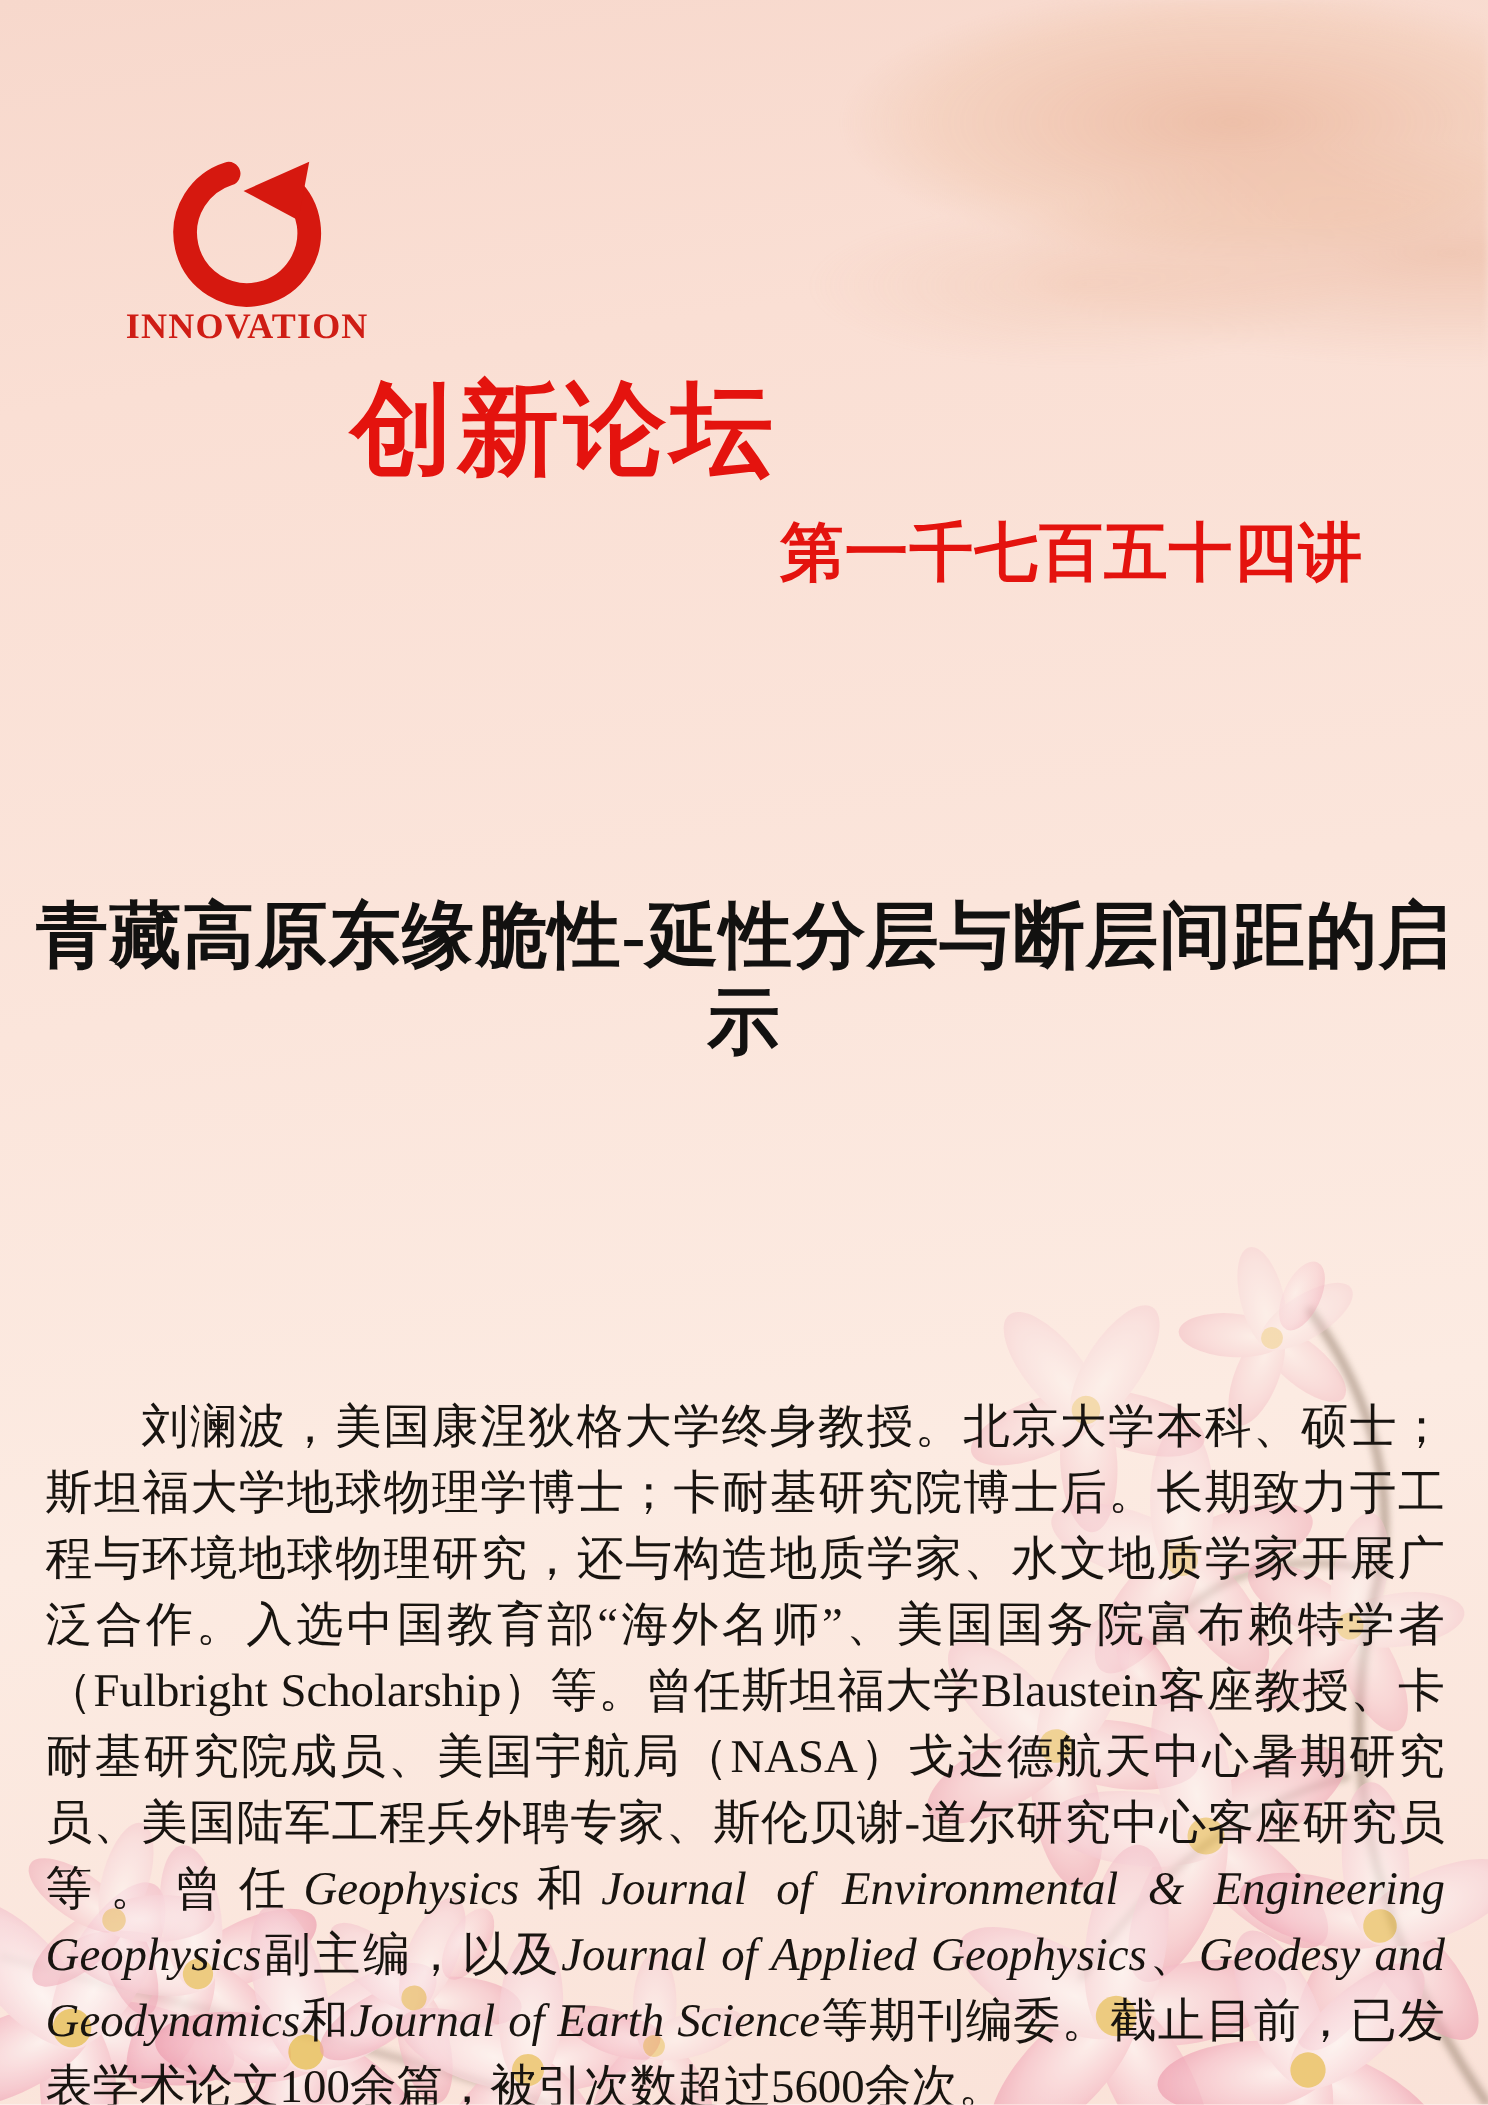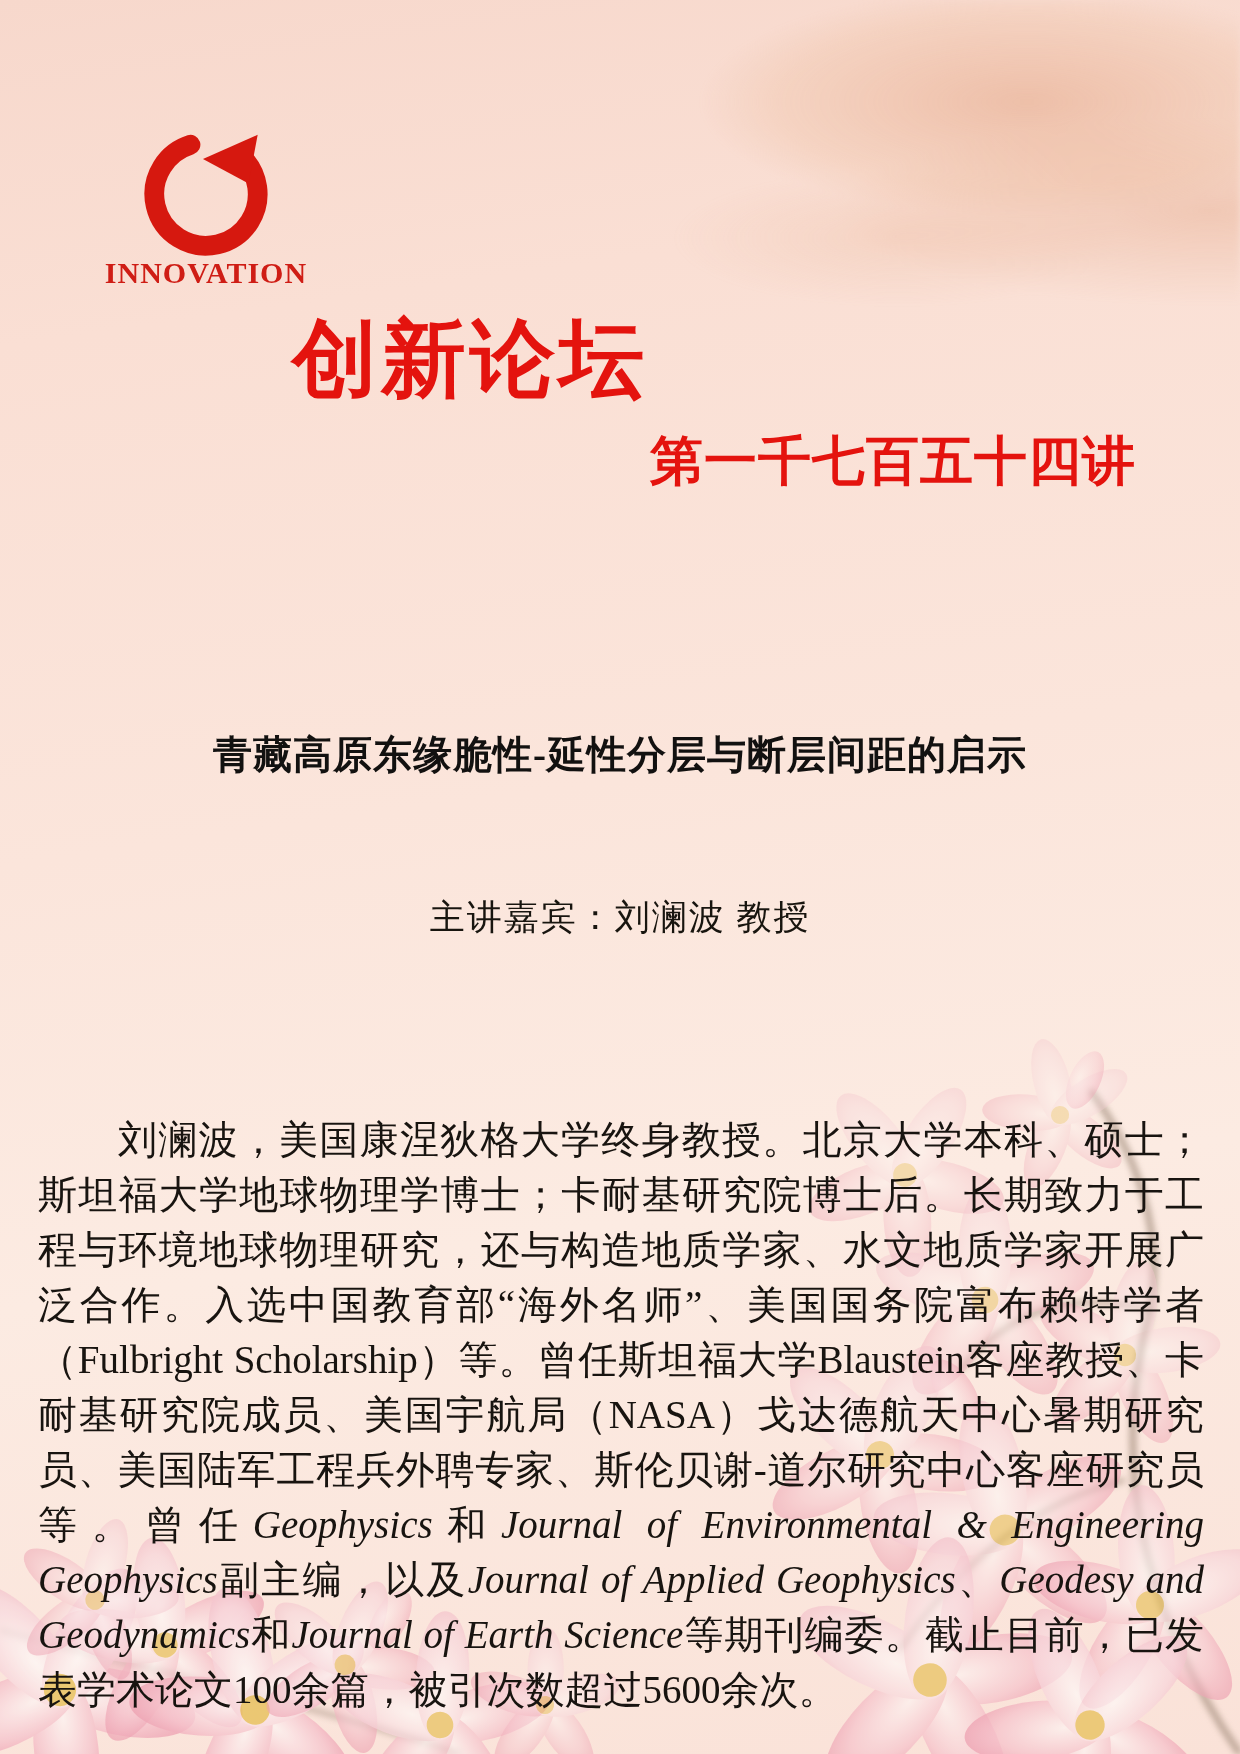--- a/index.html
+++ b/index.html
@@ -32,22 +32,22 @@
     position:absolute;left:292px;top:138px;
     font-family:"Liberation Sans", sans-serif;
     font-size:85px;font-weight:bold;color:#e4130e;letter-spacing:4px;line-height:1;
   }
   .lecture-no{
     position:absolute;left:650px;top:172px;
     font-family:"Liberation Serif", serif;
     font-size:53px;font-weight:bold;color:#e4130e;letter-spacing:1px;line-height:1;
   }
   .lecture-title{
-    position:absolute;left:0;top:416px;width:100%;margin:0;
-    text-align:center;font-size:39px;font-weight:bold;color:#121110;letter-spacing:1px;line-height:1.2;
+    position:absolute;left:0;top:428px;width:100%;margin:0;
+    text-align:center;font-size:60px;font-weight:bold;color:#121110;letter-spacing:1px;line-height:1.2;
   }
   .speaker-line,.host-line{
     position:absolute;left:0;width:100%;text-align:center;
     font-size:35px;color:#18150f;letter-spacing:2px;
   }
   .speaker-line{top:531px;}
   .host-line{top:587px;}
   .bio{
     position:absolute;left:38px;top:702px;width:1166px;margin:0;
     font-size:39px;line-height:55px;text-align:justify;text-indent:80px;
@@ -123,17 +123,16 @@
       <circle cx="50" cy="54" r="34" fill="none" stroke="#d6180f" stroke-width="13" stroke-dasharray="178 36" stroke-dashoffset="-6" transform="rotate(-58 50 54)" stroke-linecap="round"></circle>
       <polygon points="48,31 84,15 78,47" fill="#d6180f"></polygon>
     </svg>
     <div class="logo-text">INNOVATION</div>
   </div>
 
   <div class="forum-title zlift">创新论坛</div>
   <div class="lecture-no zlift">第一千七百五十四讲</div>
 
   <h1 class="lecture-title zlift">青藏高原东缘脆性-延性分层与断层间距的启示</h1>
-  <div class="speaker-line zlift">主讲嘉宾：刘澜波  教授</div>
 
   <p class="bio zlift"><span>刘澜波，美国康涅狄格大学终身教授。北京大学本科、硕士；斯坦福大学地球物理学博士；卡耐基研究院博士后。长期致力于工程与环境地球物理研究，还与构造地质学家、水文地质学家开展广泛合作。入选中国教育部“海外名师”、美国国务院富布赖特学者（Fulbright Scholarship）等。曾任斯坦福大学Blaustein客座教授、卡耐基研究院成员、美国宇航局（NASA）戈达德航天中心暑期研究员、美国陆军工程兵外聘专家、斯伦贝谢-道尔研究中心客座研究员等。曾任</span><span class="em-italic">Geophysics</span><span>和</span><span class="em-italic">Journal of Environmental &amp; Engineering Geophysics</span><span>副主编，以及</span><span class="em-italic">Journal of Applied Geophysics</span><span>、</span><span class="em-italic">Geodesy and Geodynamics</span><span>和</span><span class="em-italic">Journal of Earth Science</span><span>等期刊编委。截止目前，已发表学术论文100余篇，被引次数超过5600余次。</span></p>
 
 </div>
 
 </body></html>

